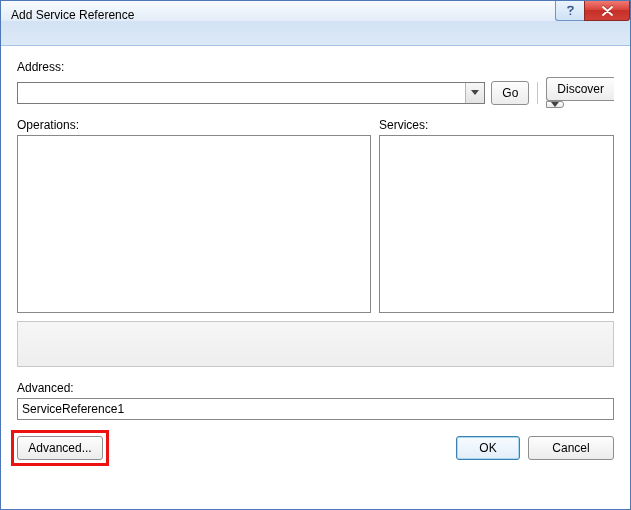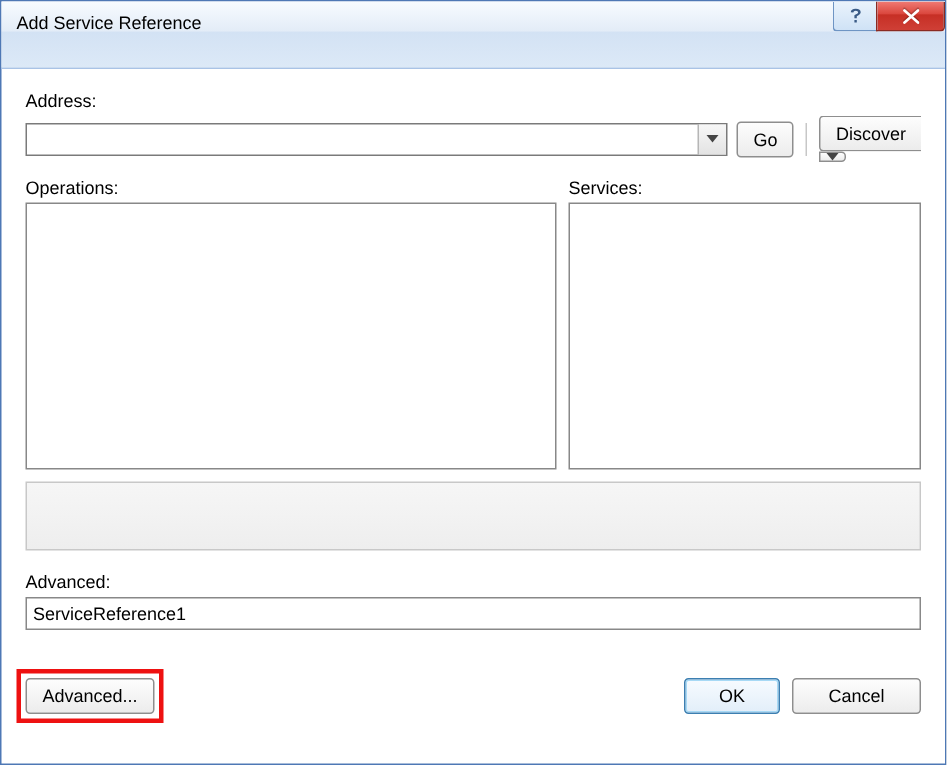--- a/index.html
+++ b/index.html
@@ -156,21 +156,21 @@
   }
 
   .ns-input {
     width:100%;
     height:22px;
     box-sizing:border-box;
     border:1px solid #888;
     font:inherit;
     padding:0 4px;
     outline:none;
-    margin-bottom:32px;
+    margin-bottom:16px;
   }
 
   .button-row {
     display:flex;
     align-items:flex-end;
   }
   .button-row .spacer { flex:1; }
   .btn.default {
     border:1px solid #3c7fb1;
     box-shadow: inset 0 0 0 1px #a7d9f5;

